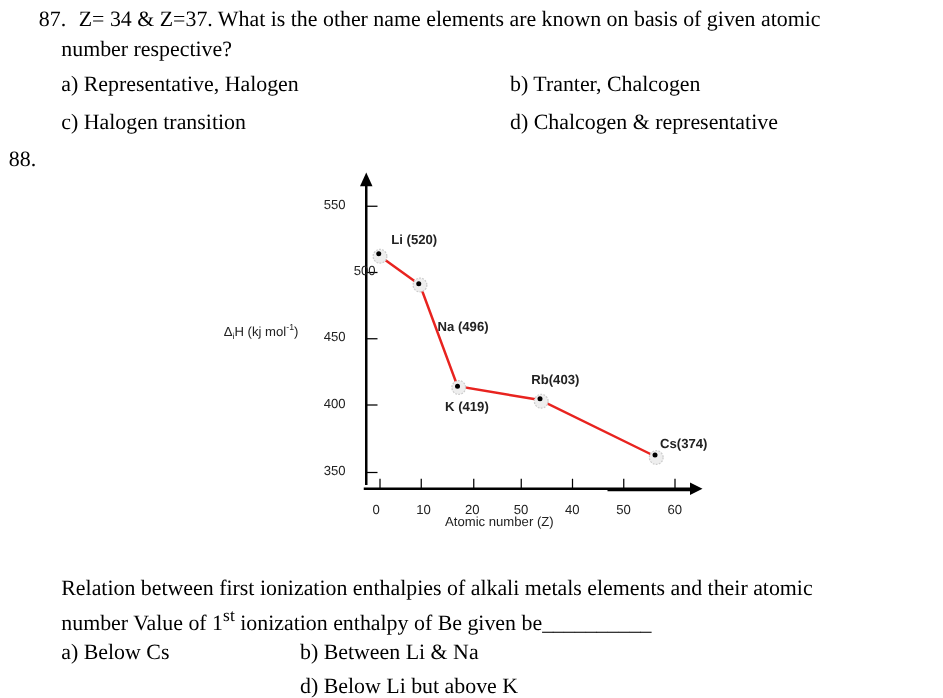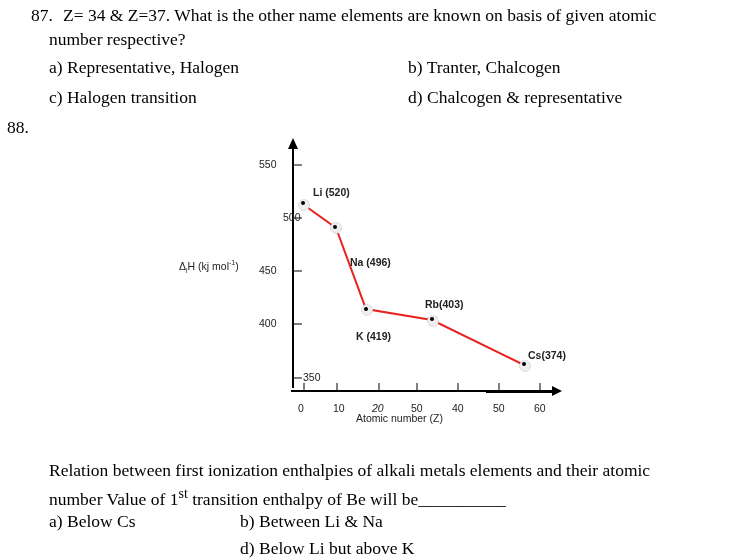--- a/index.html
+++ b/index.html
@@ -74,40 +74,40 @@
           <circle cx="525" cy="366" r="5.5" fill="#eee" stroke="#ccc" stroke-dasharray="1.5,1"></circle>
           <circle cx="524" cy="364" r="2" fill="#000"></circle>
         </g>
     </g>
   </svg>
 
   <div class="s" style="left:259px;top:158px;">550</div>
   <div class="s" style="left:259px;top:211px;padding-left:24px;">500</div>
   <div class="s" style="left:259px;top:264px;">450</div>
   <div class="s" style="left:259px;top:317px;">400</div>
-  <div class="s" style="left:259px;top:371px;margin-left:44px;">350</div>
+  <div class="s" style="left:259px;top:371px;">350</div>
 
   <div class="s" style="left:298px;top:402px;">0</div>
   <div class="s" style="left:333px;top:402px;">10</div>
-  <div class="s" style="left:372px;top:402px;font-style:italic;">20</div>
+  <div class="s" style="left:372px;top:402px;">20</div>
   <div class="s" style="left:411px;top:402px;">50</div>
   <div class="s" style="left:452px;top:402px;">40</div>
   <div class="s" style="left:493px;top:402px;">50</div>
   <div class="s" style="left:534px;top:402px;">60</div>
 
   <div class="s" style="left:356px;top:412px;">Atomic number (Z)</div>
   <div class="s" style="left:179px;top:259px;">
     <span>Δ</span><sub style="font-size:7px;">i</sub><span>H (kj mol</span><sup style="font-size:7px;">-1</sup><span>)</span>
   </div>
 
   <div class="s sb" style="left:313px;top:186px;">Li (520)</div>
   <div class="s sb" style="left:350px;top:220px;margin-top:36px;">Na (496)</div>
-  <div class="s sb" style="left:356px;top:330px;">K (419)</div>
+  <div class="s sb" style="left:356px;top:320px;">K (419)</div>
   <div class="s sb" style="left:425px;top:298px;">Rb(403)</div>
   <div class="s sb" style="left:528px;top:349px;">Cs(374)</div>
 </div>
 
 <div class="t" style="left:49px;top:460px;">Relation between first ionization enthalpies of alkali metals elements and their atomic</div>
-<div class="t" style="left:49px;top:484px;"><span>number Value of 1</span><sup style="font-size:14px;">st</sup><span> transition enthalpy of Be will be__________</span></div>
+<div class="t" style="left:49px;top:484px;"><span>number Value of 1</span><sup style="font-size:14px;">st</sup><span> ionization enthalpy of Be given be__________</span></div>
 <div class="t" style="left:49px;top:511px;">a) Below Cs</div>
 <div class="t" style="left:240px;top:511px;">b) Between Li &amp; Na</div>
 <div class="t" style="left:49px;top:538px;margin-top:40px;">c) Above Li</div>
 <div class="t" style="left:240px;top:538px;">d) Below Li but above K</div>
 
 </body></html>

